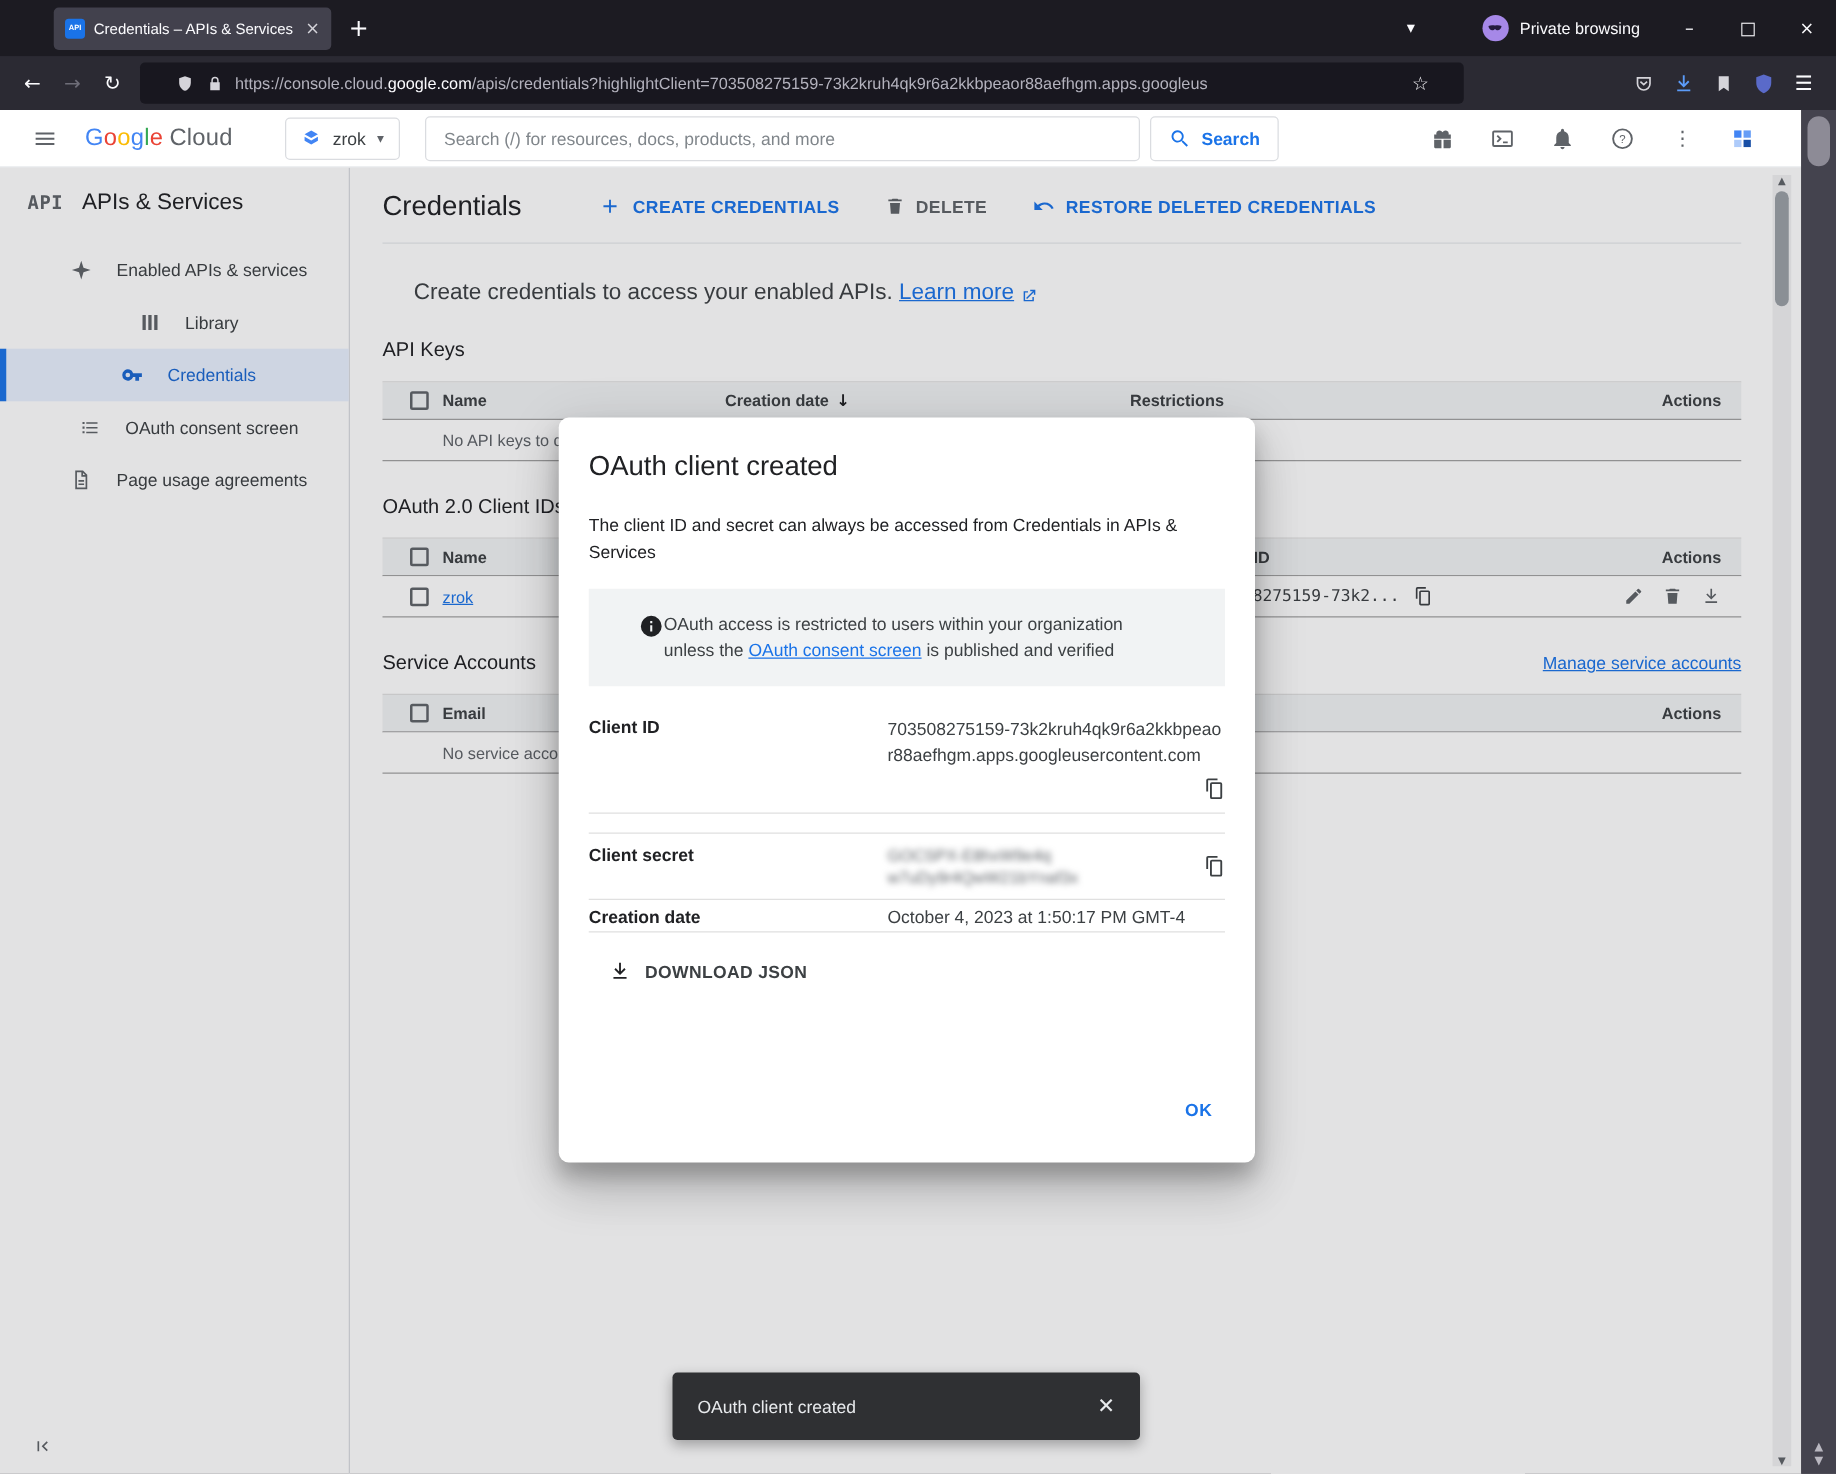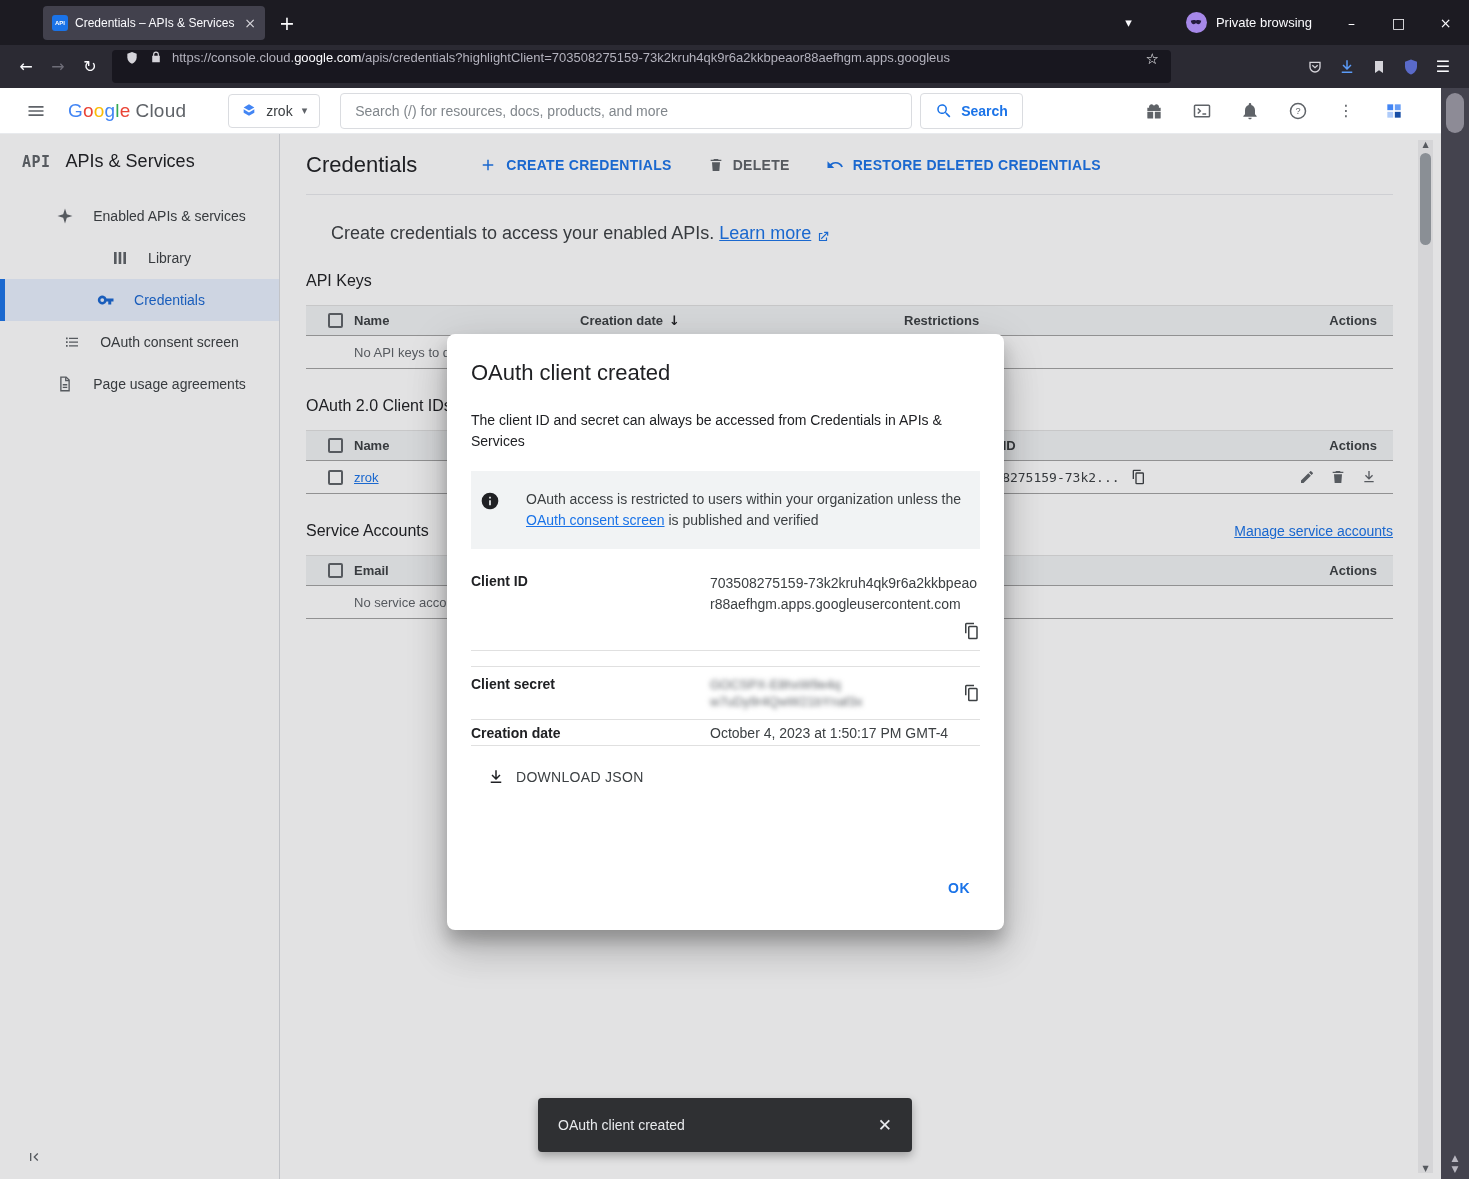--- a/index.html
+++ b/index.html
@@ -26,22 +26,22 @@
   .pb { display:flex; align-items:center; gap:9px; color:#fbfbfe; font-size:13px; margin:0 16px 0 40px; }
   .mask { width:21px; height:21px; border-radius:50%; background:#b durchaus; background:#a688e8;
           display:flex; align-items:center; justify-content:center; color:#241b3e; }
   .winbtn { width:47px; height:45px; display:flex; align-items:center; justify-content:center;
             color:#fbfbfe; font-size:14px; cursor:pointer; }
 
   .navbar { height:43px; background:#2b2a33; display:flex; align-items:center; padding:0 10px; }
   .navbtn { width:32px; height:32px; display:flex; align-items:center; justify-content:center;
             color:#fbfbfe; font-size:16px; border-radius:4px; cursor:pointer; flex:none; }
   .navbtn.dim { color:#6e6d78; }
-  .urlbar { flex:1; height:33px; background:#18171f; border-radius:4px; display:flex; align-items:flex-start;
-            padding:0 12px; gap:9px; margin:0 6px; min-width:0; cursor:text; }
+  .urlbar { flex:1; height:33px; background:#18171f; border-radius:4px; display:flex; align-items:center;
+            padding:0 28px; gap:9px; margin:0 6px; min-width:0; cursor:text; }
   .url { font-size:13px; color:#b3b2bd; white-space:nowrap; overflow:hidden; flex:1; }
   .url .domain { color:#fbfbfe; }
   .url-star { color:#fbfbfe; font-size:15px; cursor:pointer; }
   .nav-spacer { width:122px; flex:none; }
   .nicon { color:#d5d4da; }
   .nicon.blue { color:#5b9bf8; }
   .nicon.ublue { color:#5a6ac9; }
 
   
   .viewport { position:absolute; top:88px; left:0; right:28px; bottom:0; background:#fff; overflow:hidden; }
@@ -122,38 +122,38 @@
   .win-sb .thumb { width:18px; height:40px; background:#8d8b96; border-radius:9px; margin-top:5px; }
   .win-sb .sb-bottom { margin-top:auto; line-height:11px; text-align:center; padding-bottom:4px; }
 
   
   .modal { position:absolute; left:447px; top:334px; width:557px; height:596px; background:#fff;
            border-radius:8px; z-index:10; padding:26px 24px 24px;
            box-shadow:0 11px 15px rgba(0,0,0,.2), 0 24px 38px rgba(0,0,0,.14), 0 9px 46px rgba(0,0,0,.12);
            display:flex; flex-direction:column; }
   .m-title { font-size:22px; font-weight:400; color:#202124; margin-bottom:24px; }
   .m-sub { font-size:14px; color:#202124; line-height:21px; width:94%; }
-  .m-notice { margin-top:19px; background:#f1f3f4; padding:18px 9px; display:flex; gap:26px;
+  .m-notice { margin-top:19px; background:#f1f3f4; padding:18px 40px; display:flex; 
               font-size:14px; color:#3c4043; line-height:21px; }
   .m-notice .info { color:#202124; flex:none; margin-top:2px; }
   .m-row { display:flex; font-size:14px; }
   .m-label { width:239px; flex:none; font-weight:700; color:#202124; }
   .m-value { flex:1; color:#3c4043; }
   .row-cid { padding:24px 0 10px; border-bottom:1px solid #e0e0e0; }
   .cid-text { word-break:break-all; line-height:21px; }
   .copy-right { display:flex; justify-content:flex-end; margin-top:7px; color:#3c4043; cursor:pointer; }
   .row-secret { margin-top:15px; border-top:1px solid #e0e0e0; border-bottom:1px solid #e0e0e0; padding:9px 0; }
   .secret-wrap { flex:1; display:flex; align-items:center; }
   .secret-lines { flex:1; }
   .secret-line { filter:blur(2.6px); color:#5f6368; font-size:13px; line-height:17px; user-select:none; }
   .row-slim { padding:5px 0 4px; border-bottom:1px solid #e0e0e0; align-items:center; }
   .status-val { display:flex; align-items:center; gap:9px; }
   .status-check { color:#1e8e3e; }
   .m-download { margin-top:22px; display:flex; align-items:center; gap:11px; padding-left:16px;
-                font-size:14px; font-weight:400; letter-spacing:.3px; color:#3c4043; cursor:pointer; }
+                font-size:14px; font-weight:700; letter-spacing:.3px; color:#3c4043; cursor:pointer; }
   .m-download svg { color:#202124; }
   .m-ok { margin-top:auto; align-self:flex-end; color:#1a73e8; font-size:14px; font-weight:700;
           letter-spacing:.5px; padding:10px 10px; cursor:pointer; }
 
   
   .toast { position:absolute; left:538px; top:1098px; width:374px; height:54px; background:#2f3033;
            border-radius:4px; z-index:11; display:flex; align-items:center; padding:0 20px;
            color:#e8eaed; font-size:14px; box-shadow:0 4px 10px rgba(0,0,0,.3); }
   .toast-close { margin-left:auto; font-size:17px; cursor:pointer; color:#e8eaed; }
 </style>

